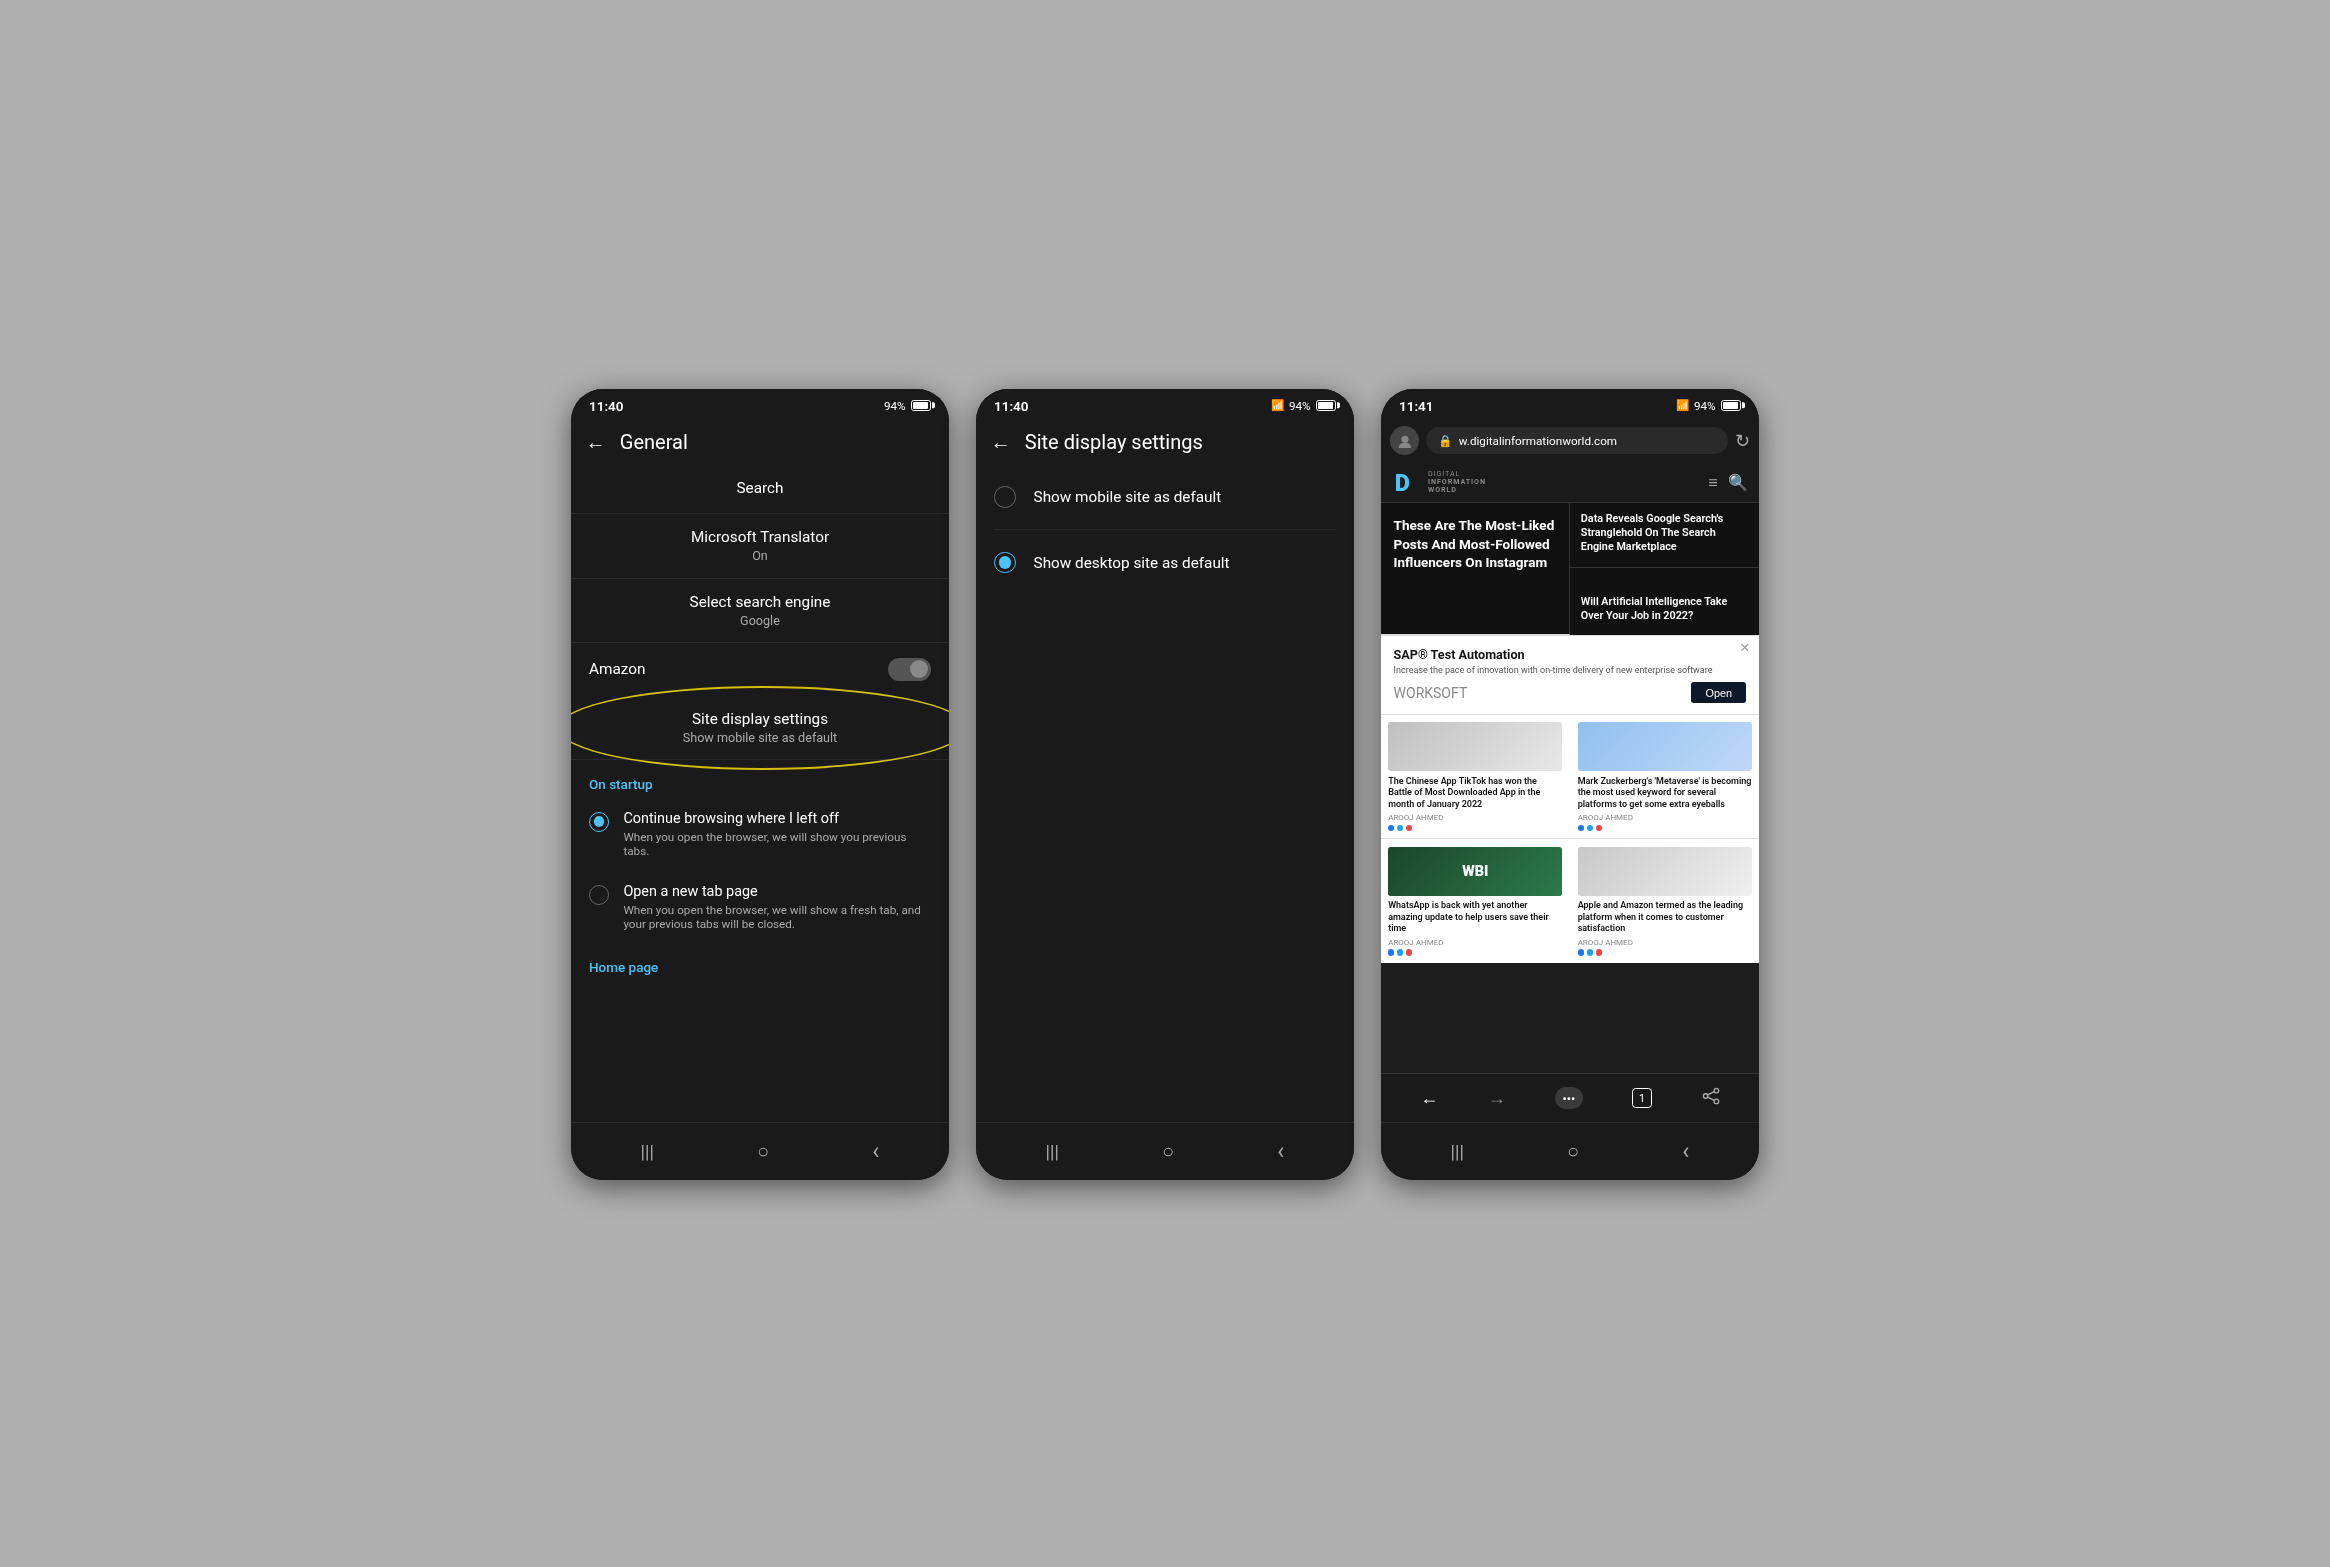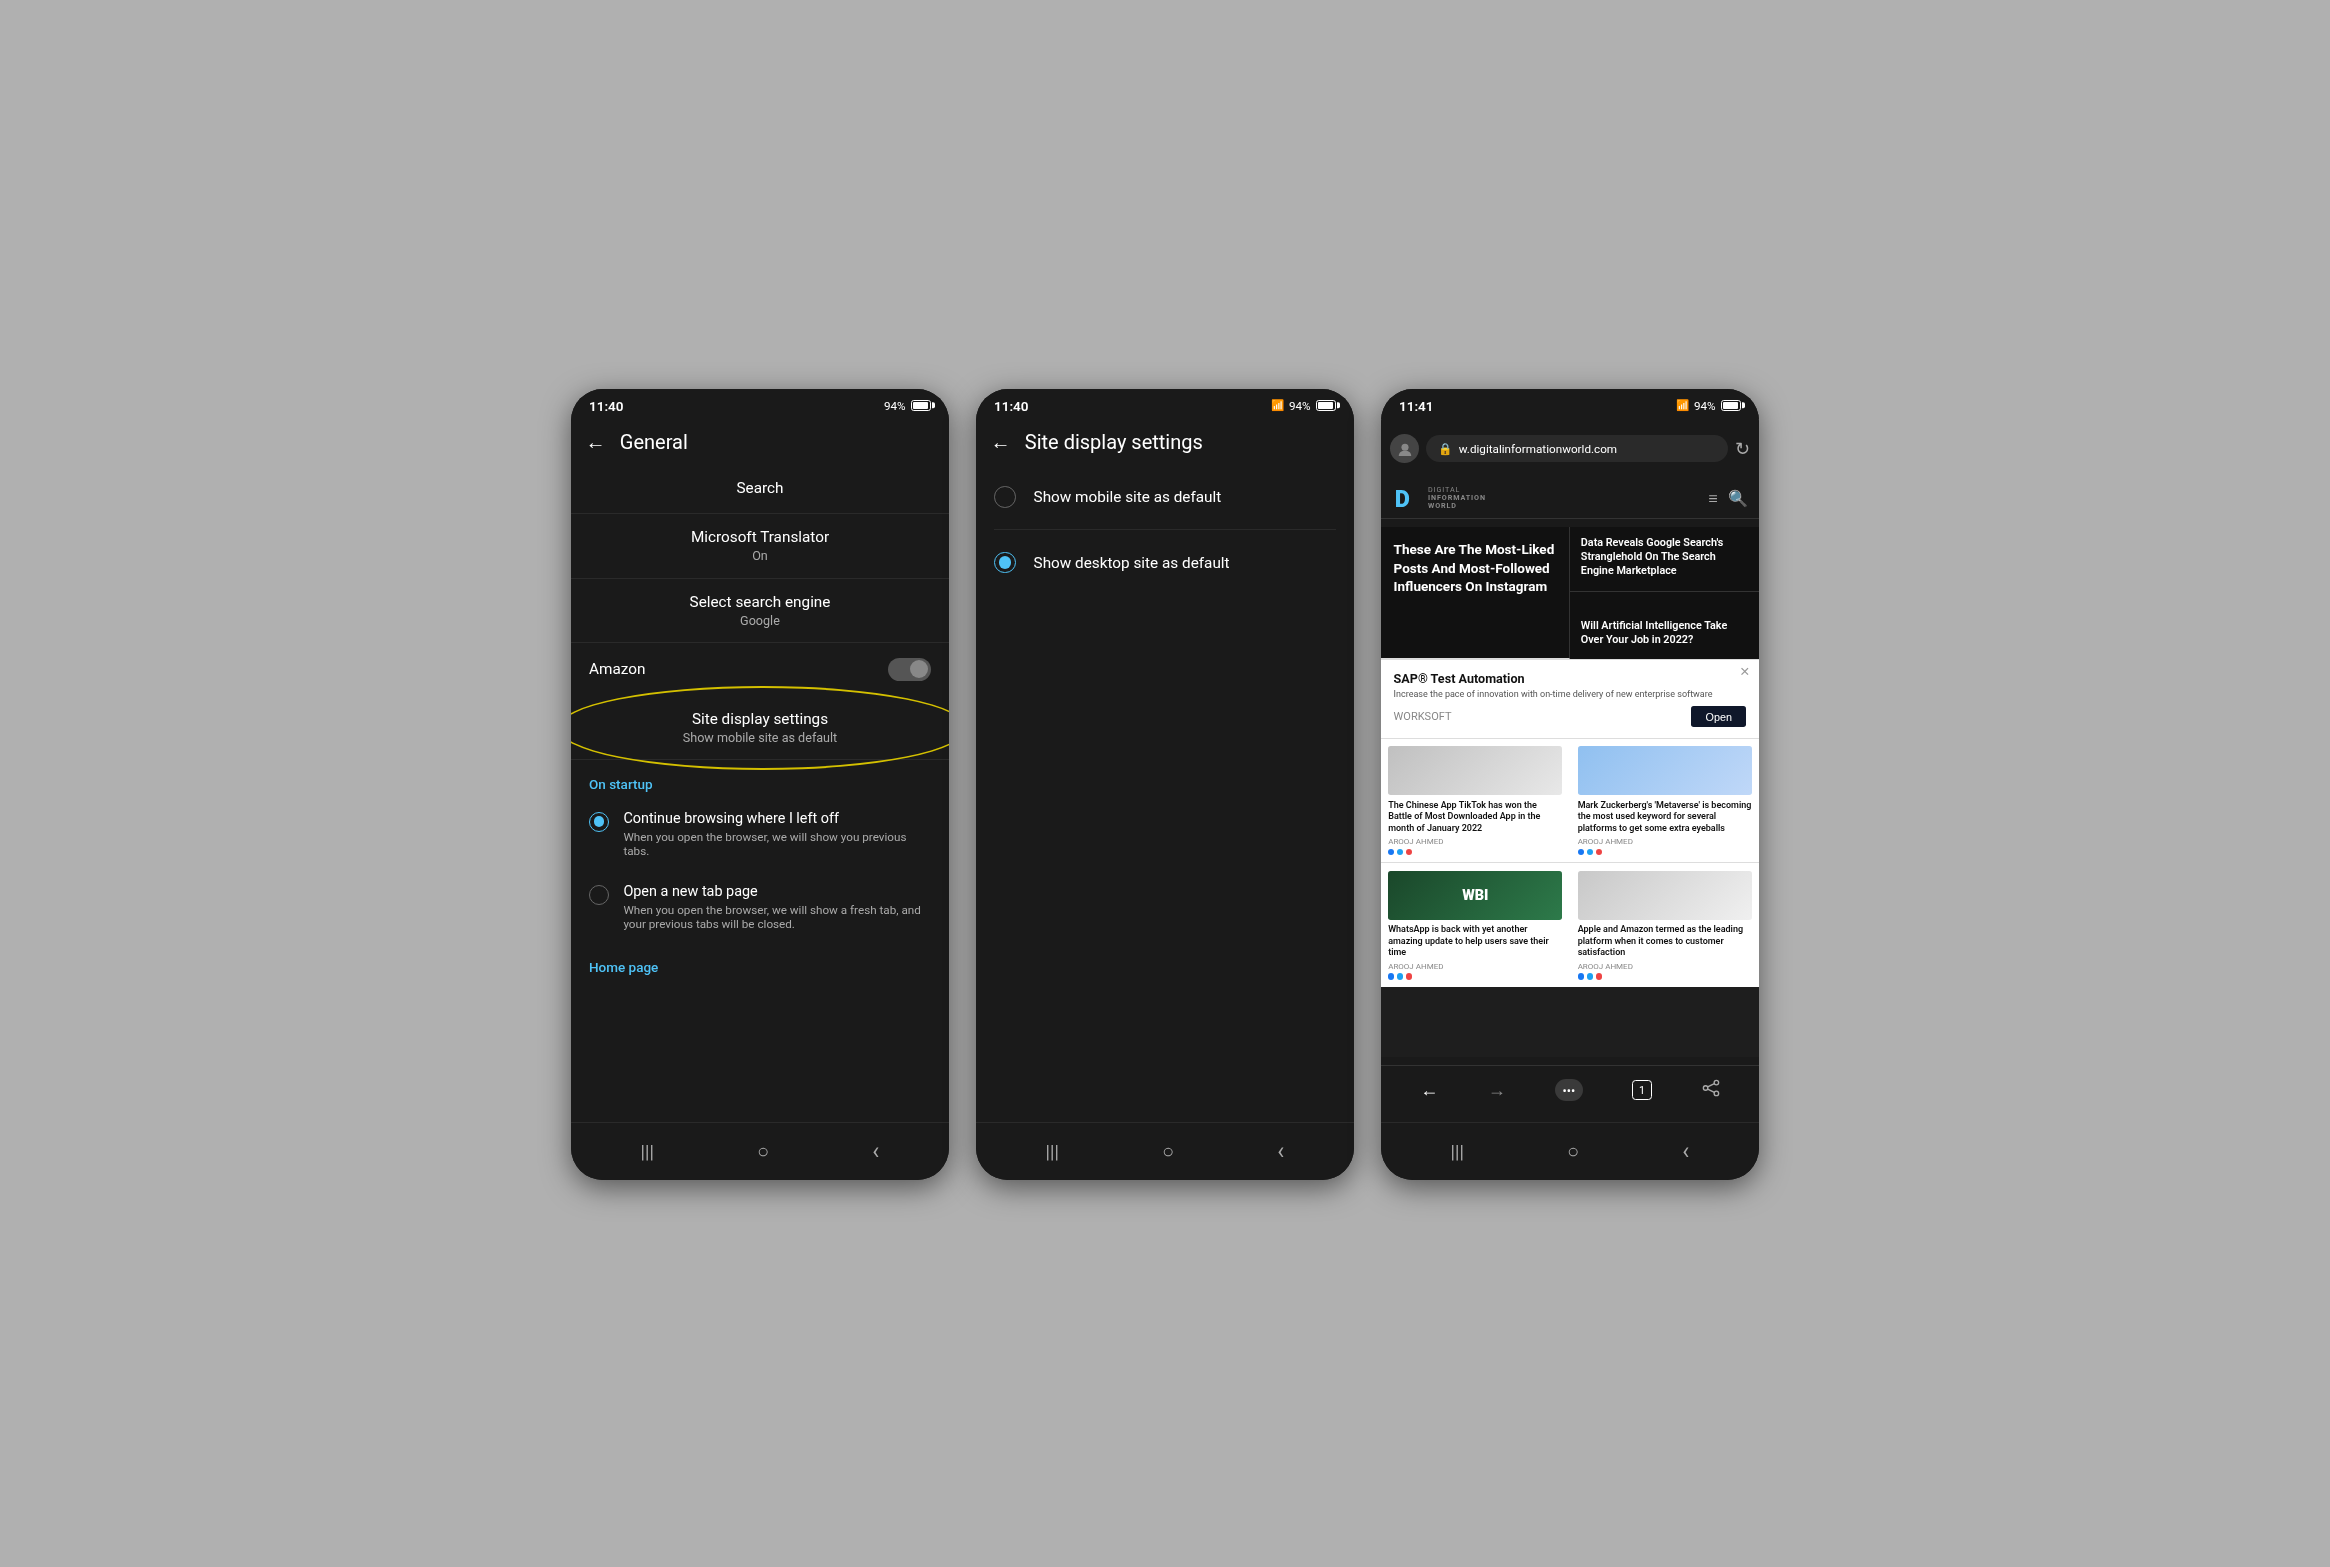--- a/index.html
+++ b/index.html
@@ -521,21 +521,21 @@
       </div>
     </div>
 
     <div class="nav-bar">
       <span class="nav-btn">|||</span>
       <span class="nav-btn" style="font-size:20px;">○</span>
       <span class="nav-btn" style="font-size:23.4px;">‹</span>
     </div>
   </div>
 
-  <div class="phone" style="min-height:791px;gap:8px;">
+  <div class="phone" style="min-height:791px;">
 
     <div class="status-bar">
       <span class="time">11:41</span>
       <div class="icons">
         <span style="font-size:10.8px;">📶</span>
         <span style="font-size:11.7px;">94%</span>
         <span class="battery-icon"></span>
       </div>
     </div>
 
@@ -586,21 +586,21 @@
             <h5 style="color:#fff;font-size:10.8px;line-height:1.3;margin-top:18px;">Will Artificial Intelligence Take Over Your Job in 2022?</h5>
           </div>
         </div>
       </div>
 
       <div style="background:#fff;padding:10.8px 12.6px;position:relative;border-top:0.9px solid #ddd;border-bottom:0.9px solid #ddd;">
         <span style="position:absolute;top:3.6px;right:9px;color:#999;font-size:12.6px;">✕</span>
         <div style="font-size:12.6px;font-weight:700;color:#111;margin-bottom:2.7px;">SAP® Test Automation</div>
         <div style="font-size:9px;color:#555;margin-bottom:7.2px;">Increase the pace of innovation with on-time delivery of new enterprise software</div>
         <div style="display:flex;justify-content:space-between;align-items:center;">
-          <span style="font-size:11px;color:#888;">WORKSOFT</span>
+          <span style="font-size:14px;color:#888;">WORKSOFT</span>
           <button style="background:#0f172a;color:#fff;border:none;padding:4.5px 14.4px;border-radius:2.7px;font-size:10.8px;cursor:pointer;">Open</button>
         </div>
       </div>
 
       <div class="news-grid">
 
         <div class="news-item">
           <div class="news-thumb">
             <div style="width:100%;height:100%;background:linear-gradient(135deg,#c0c0c0,#e8e8e8);"></div>
           </div>

